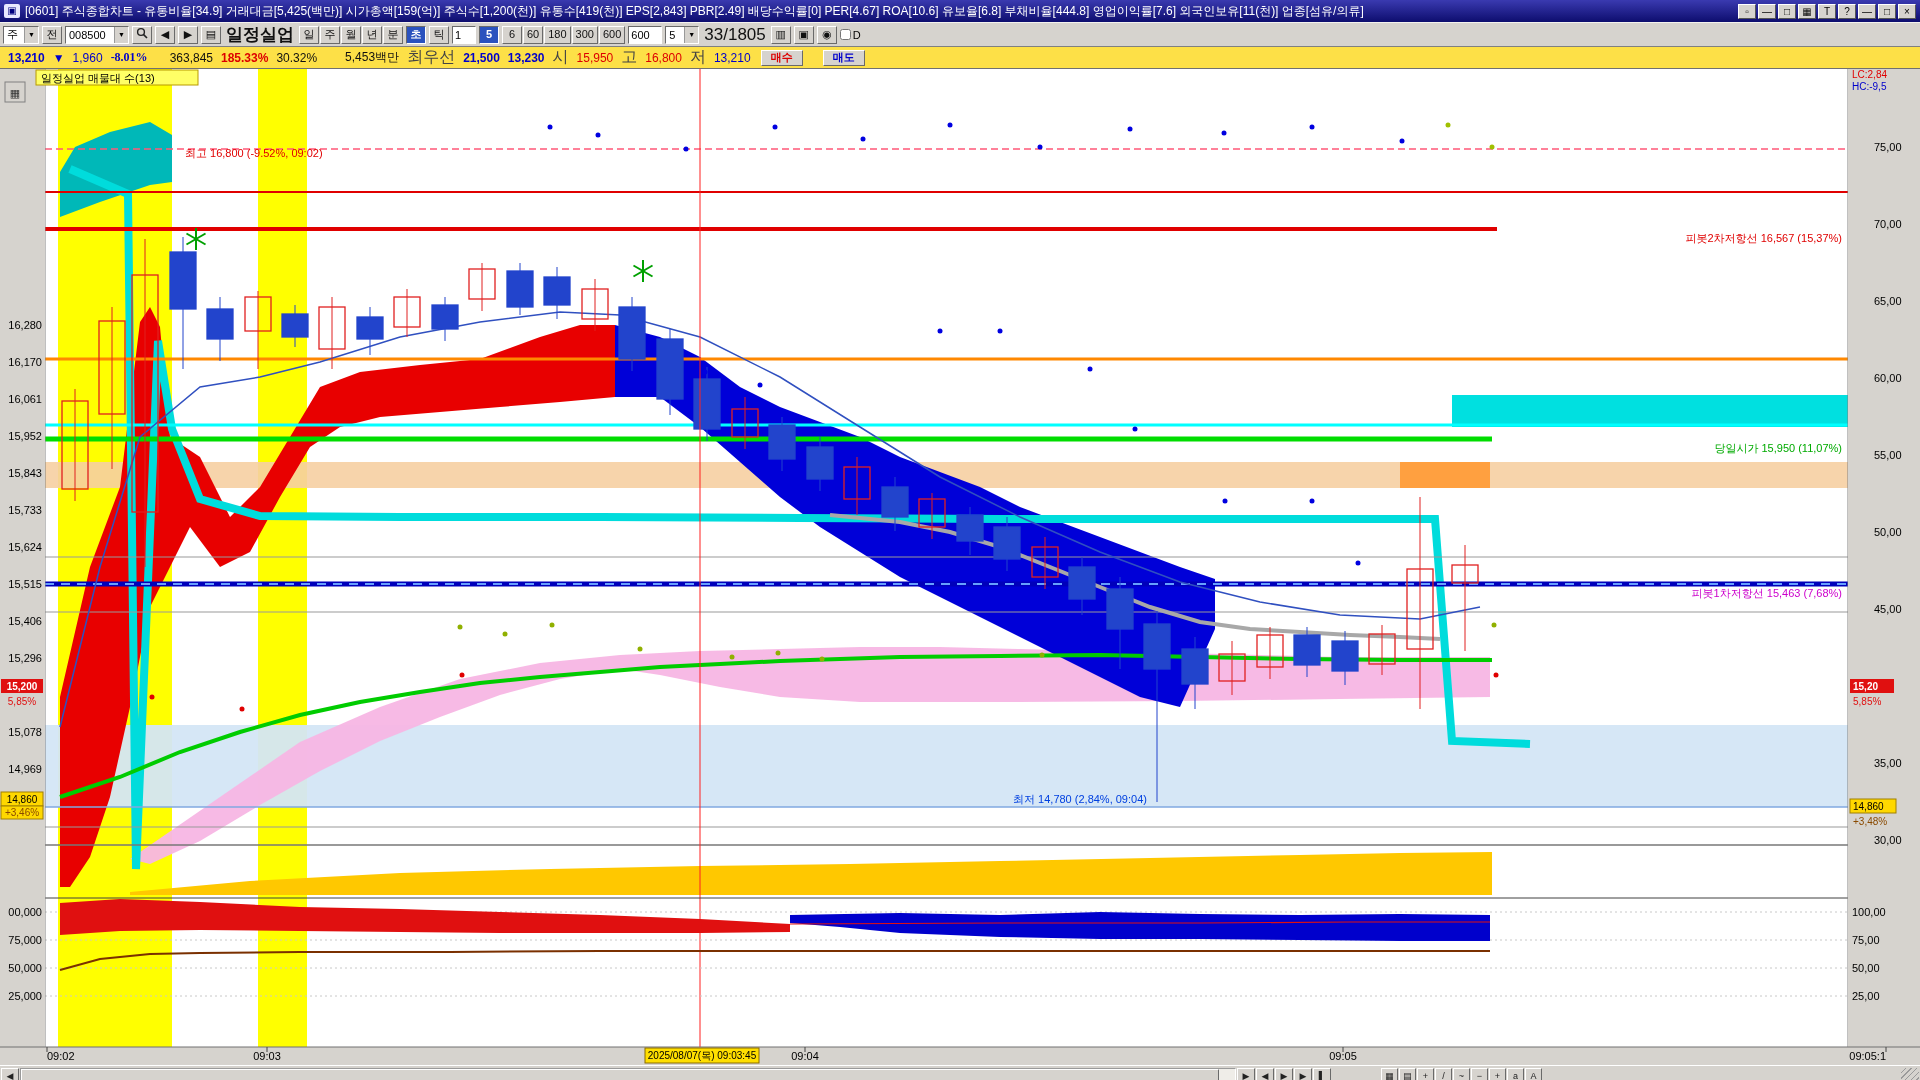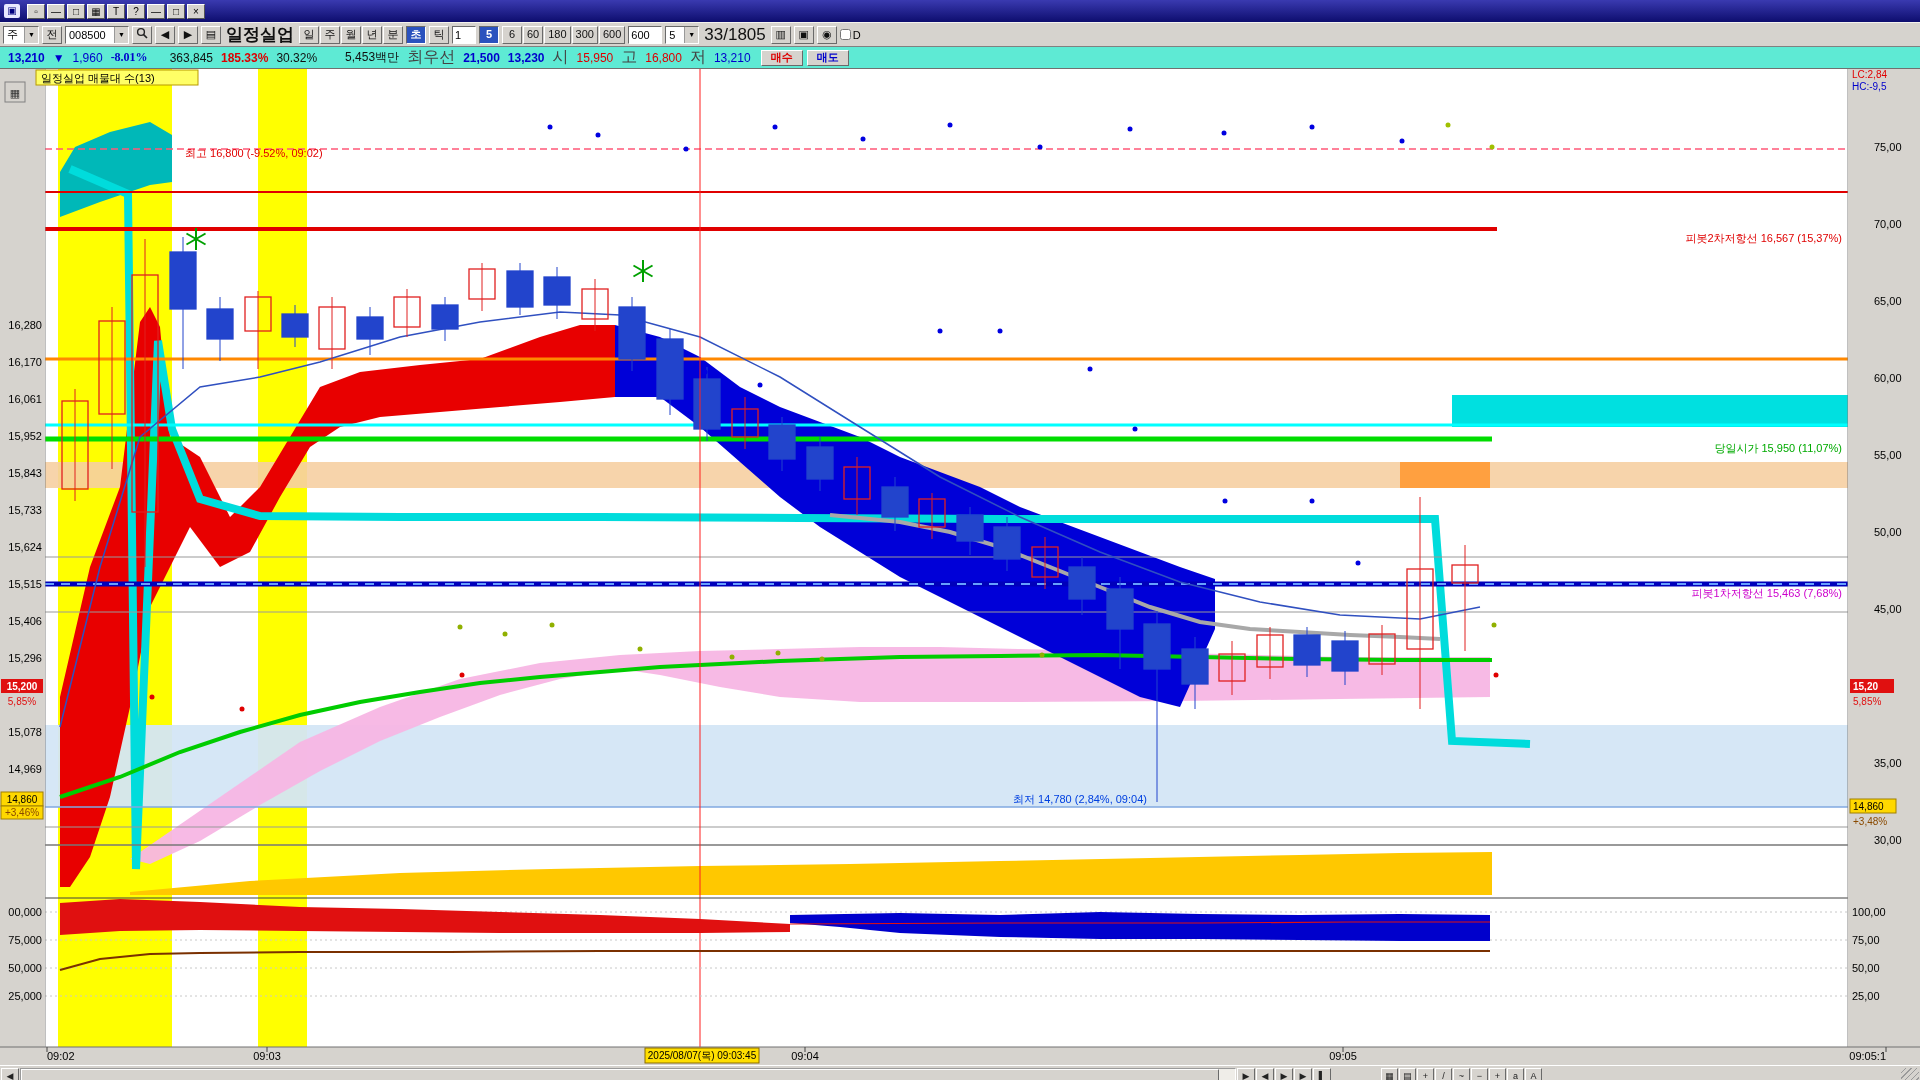--- a/index.html
+++ b/index.html
@@ -15,41 +15,42 @@
   .tb-btn{height:18px;min-width:20px;padding:0 3px;background:#d6d3ce;border:1px solid;border-color:#fff #6a6a6a #6a6a6a #fff;font-size:11px;line-height:15px;text-align:center;color:#111}
   .tb-btn.sel{background:#2a52be;color:#fff;border-color:#6a6a6a #fff #fff #6a6a6a;font-weight:bold}
   .tb-input{height:18px;background:#fff;border:1px solid;border-color:#6a6a6a #fff #fff #6a6a6a;font-size:11px;padding:0 2px}
   .tb-combo{height:18px;background:#fff;border:1px solid;border-color:#6a6a6a #fff #fff #6a6a6a;display:inline-flex;align-items:center;font-size:11px;padding-left:3px}
   .tb-combo .arr{width:14px;height:16px;background:#d6d3ce;border-left:1px solid #999;font-size:7px;display:flex;align-items:center;justify-content:center;margin-left:3px}
   .tb-label{font-size:17px;padding:0 2px;color:#111}
   .tb-stockname{font-weight:bold;min-width:58px}
   .tb-group{display:inline-flex;gap:1px}
   .tb-check{display:inline-flex;align-items:center;gap:2px;font-size:11px}
   .tb-check input{width:11px;height:11px}
-  .quotebar{flex:0 0 18px;background:#5eead4;border-bottom:1px solid #707070;display:flex;align-items:center;font-size:12px;padding:0 8px}
+  .quotebar{flex:0 0 18px;background:#fde047;border-bottom:1px solid #707070;display:flex;align-items:center;font-size:12px;padding:0 8px}
   .q{margin-right:8px;white-space:nowrap}
   .dn{color:#0000cc}.up{color:#dd0000}.k{color:#101010}.lb{color:#444;font-size:16px}.b{font-weight:bold}
-  .q-btn{height:16px;padding:0 9px;font-size:11px;font-weight:bold;background:#d6d3ce;border:1px solid;border-color:#fff #6a6a6a #6a6a6a #fff;margin-right:4px;line-height:13px}
+  .q-btn{height:16px;padding:0 9px;font-size:11px;font-weight:bold;background:#d6d3ce;border:1px solid;border-color:#fff #6a6a6a #6a6a6a #fff;margin-right:20px;line-height:13px}
   .q-btn.buy{color:#dd0000}.q-btn.sell{color:#0000cc}
   #chart-svg{display:block;flex:0 0 996px;background:#d6d3ce}
   #chart-svg text{font-family:"Liberation Sans","DejaVu Sans",sans-serif}
   .bottombar{flex:0 0 22px;background:#d6d3ce;border-top:1px solid #fff;display:flex;align-items:center;padding:0 1px;gap:1px}
   .bb-btn{width:18px;height:18px;background:#d6d3ce;border:1px solid;border-color:#fff #6a6a6a #6a6a6a #fff;font-size:9px;line-height:15px;text-align:center;color:#222}
   .bb-track{width:1216px;height:18px;background:#efede8;border:1px solid;border-color:#9a9a9a #fff #fff #9a9a9a;position:relative}
   .bb-thumb{position:absolute;left:0;top:0;height:16px;width:1198px;background:#d6d3ce;border:1px solid;border-color:#fff #6a6a6a #6a6a6a #fff}
   .bb-gap{width:46px}
   .bb-tools{display:flex;gap:1px;margin-left:2px}
   .bb-grip{margin-left:auto;width:18px;height:18px;background:repeating-linear-gradient(135deg,#d6d3ce 0 3px,#9a9a9a 3px 4px)}
 </style>
 </head>
 <body>
 
 <div class="screen">
   <div class="titlebar">
     <span class="app-ico">▣</span>
+    <span class="title-text">[0601] 주식종합차트 - 유통비율[34.9] 거래대금[5,425(백만)] 시가총액[159(억)] 주식수[1,200(천)] 유통수[419(천)] EPS[2,843] PBR[2.49] 배당수익률[0] PER[4.67] ROA[10.6] 유보율[6.8] 부채비율[444.8] 영업이익률[7.6] 외국인보유[11(천)] 업종[섬유/의류]</span>
     <span class="winbtns" id="winbtns">
         <span class="winbtn">▫</span>
         <span class="winbtn">—</span>
         <span class="winbtn">□</span>
         <span class="winbtn">▦</span>
         <span class="winbtn">T</span>
         <span class="winbtn">?</span>
         <span class="winbtn">—</span>
         <span class="winbtn">□</span>
         <span class="winbtn">×</span>

